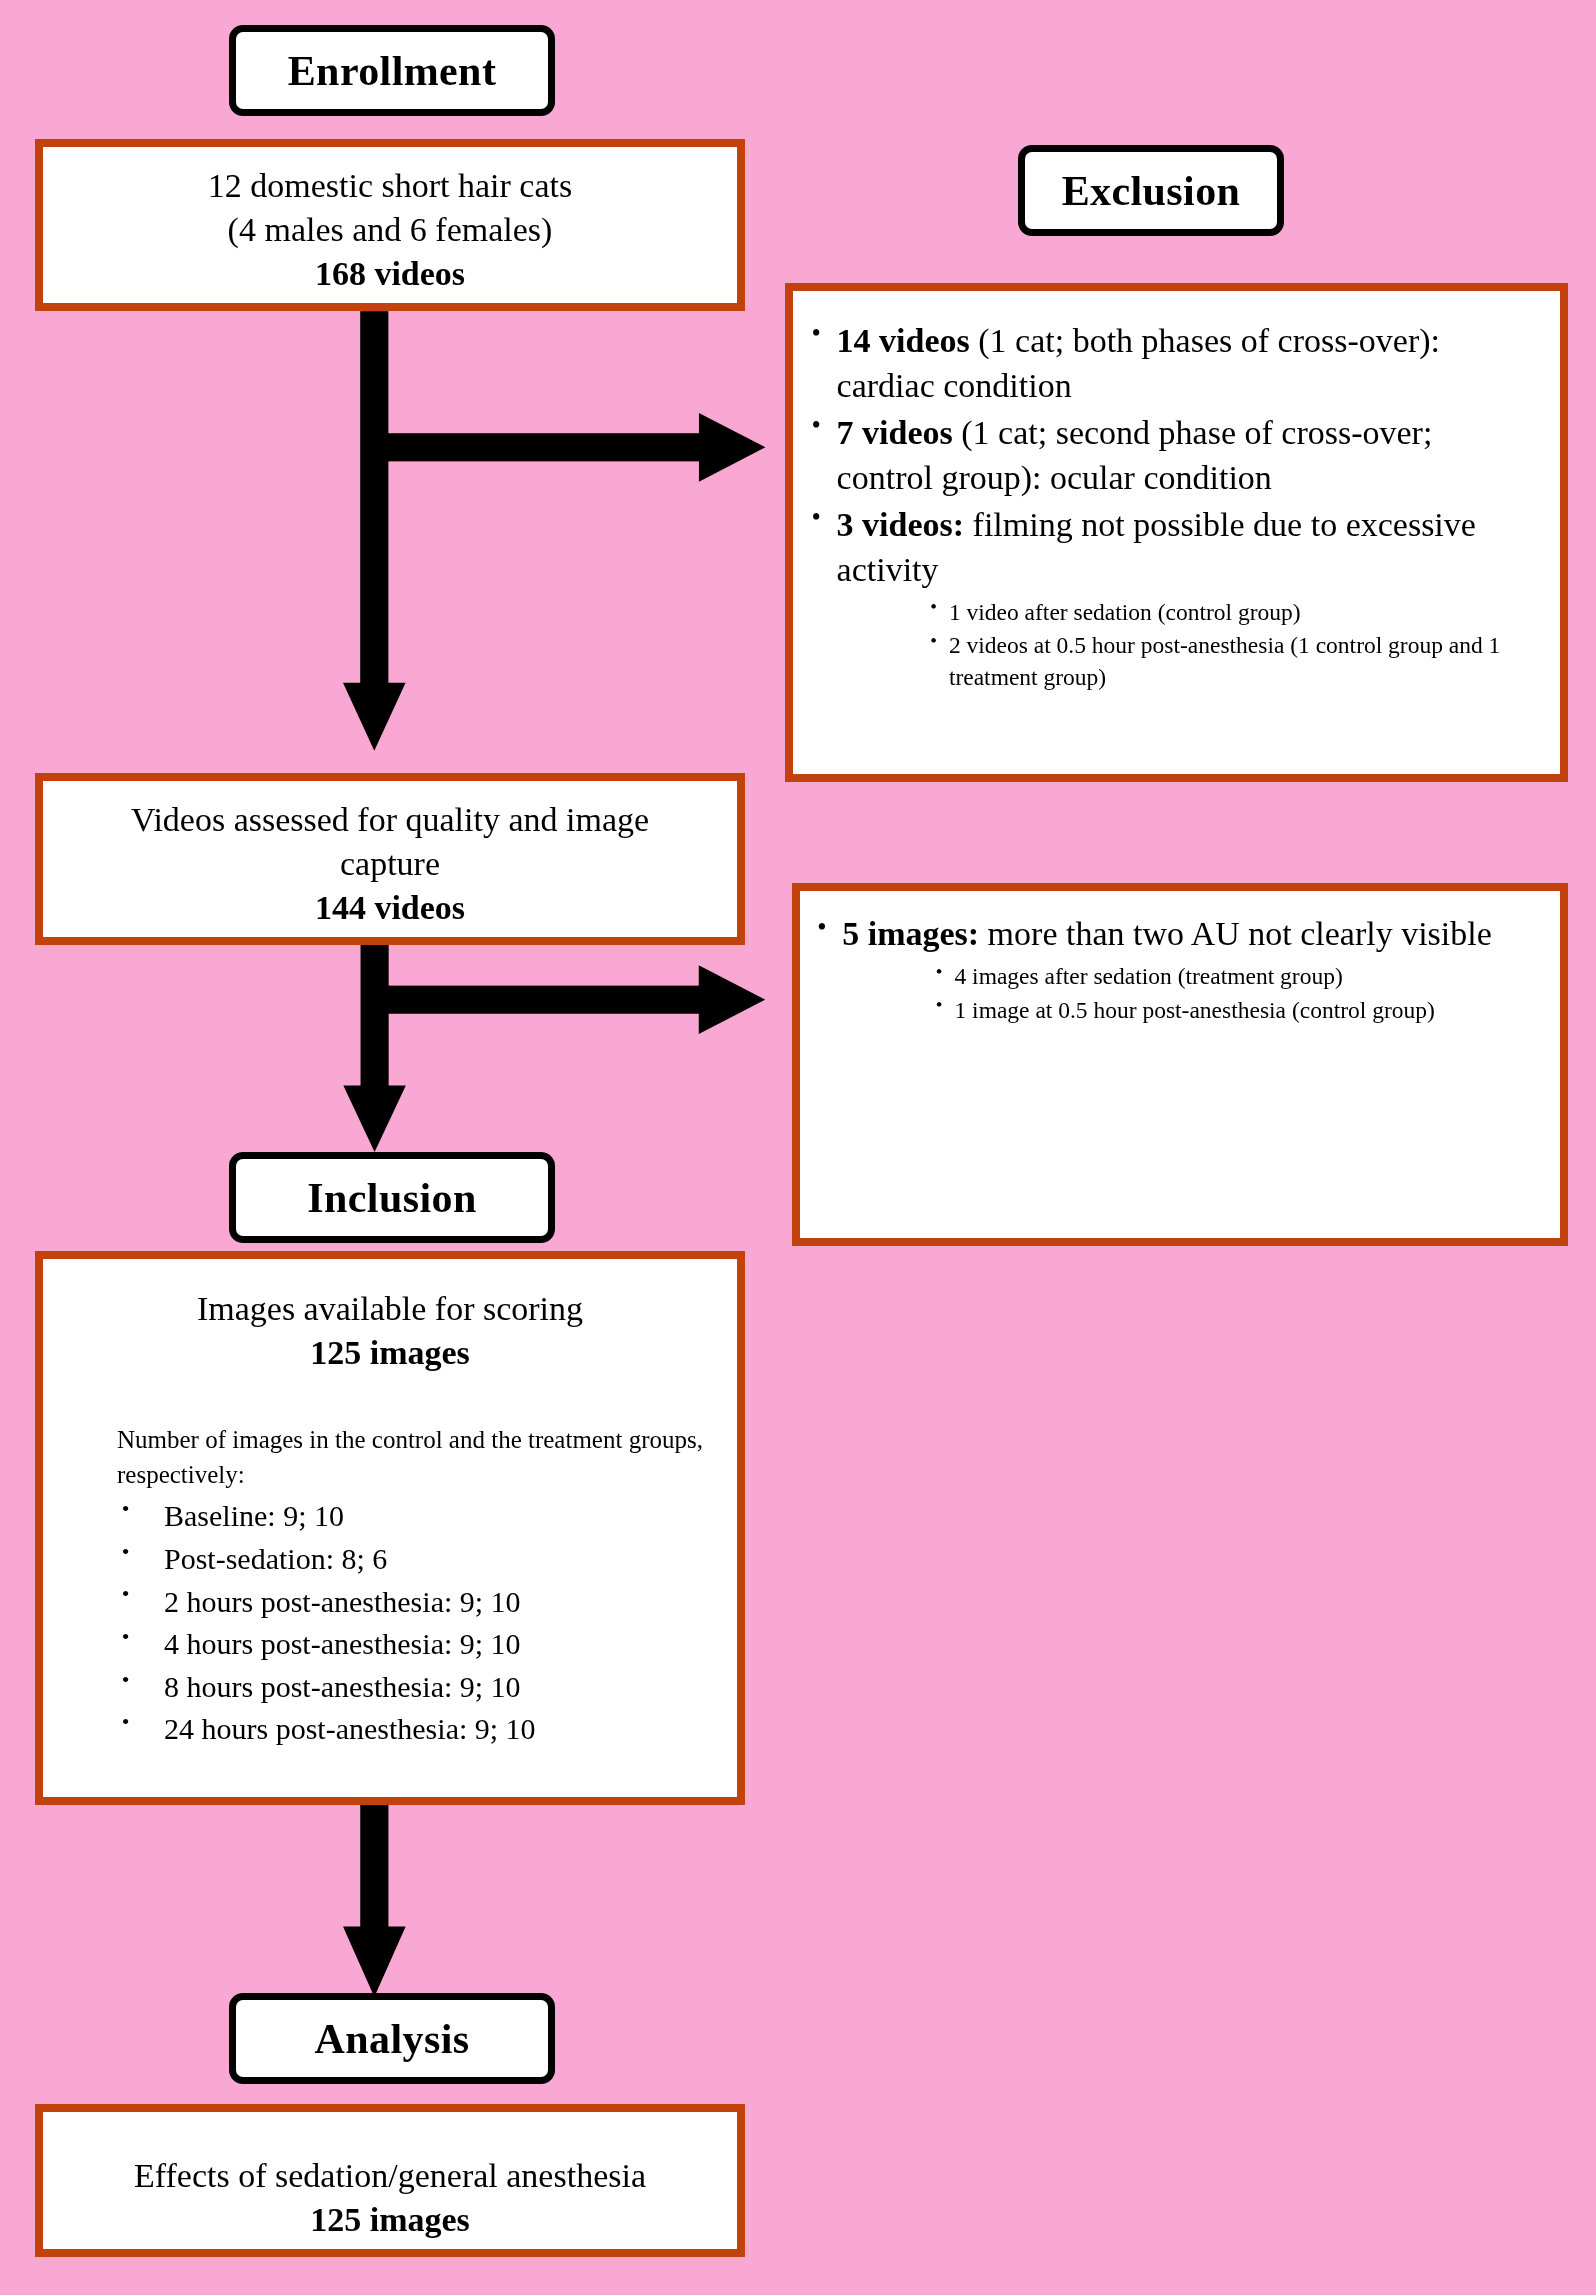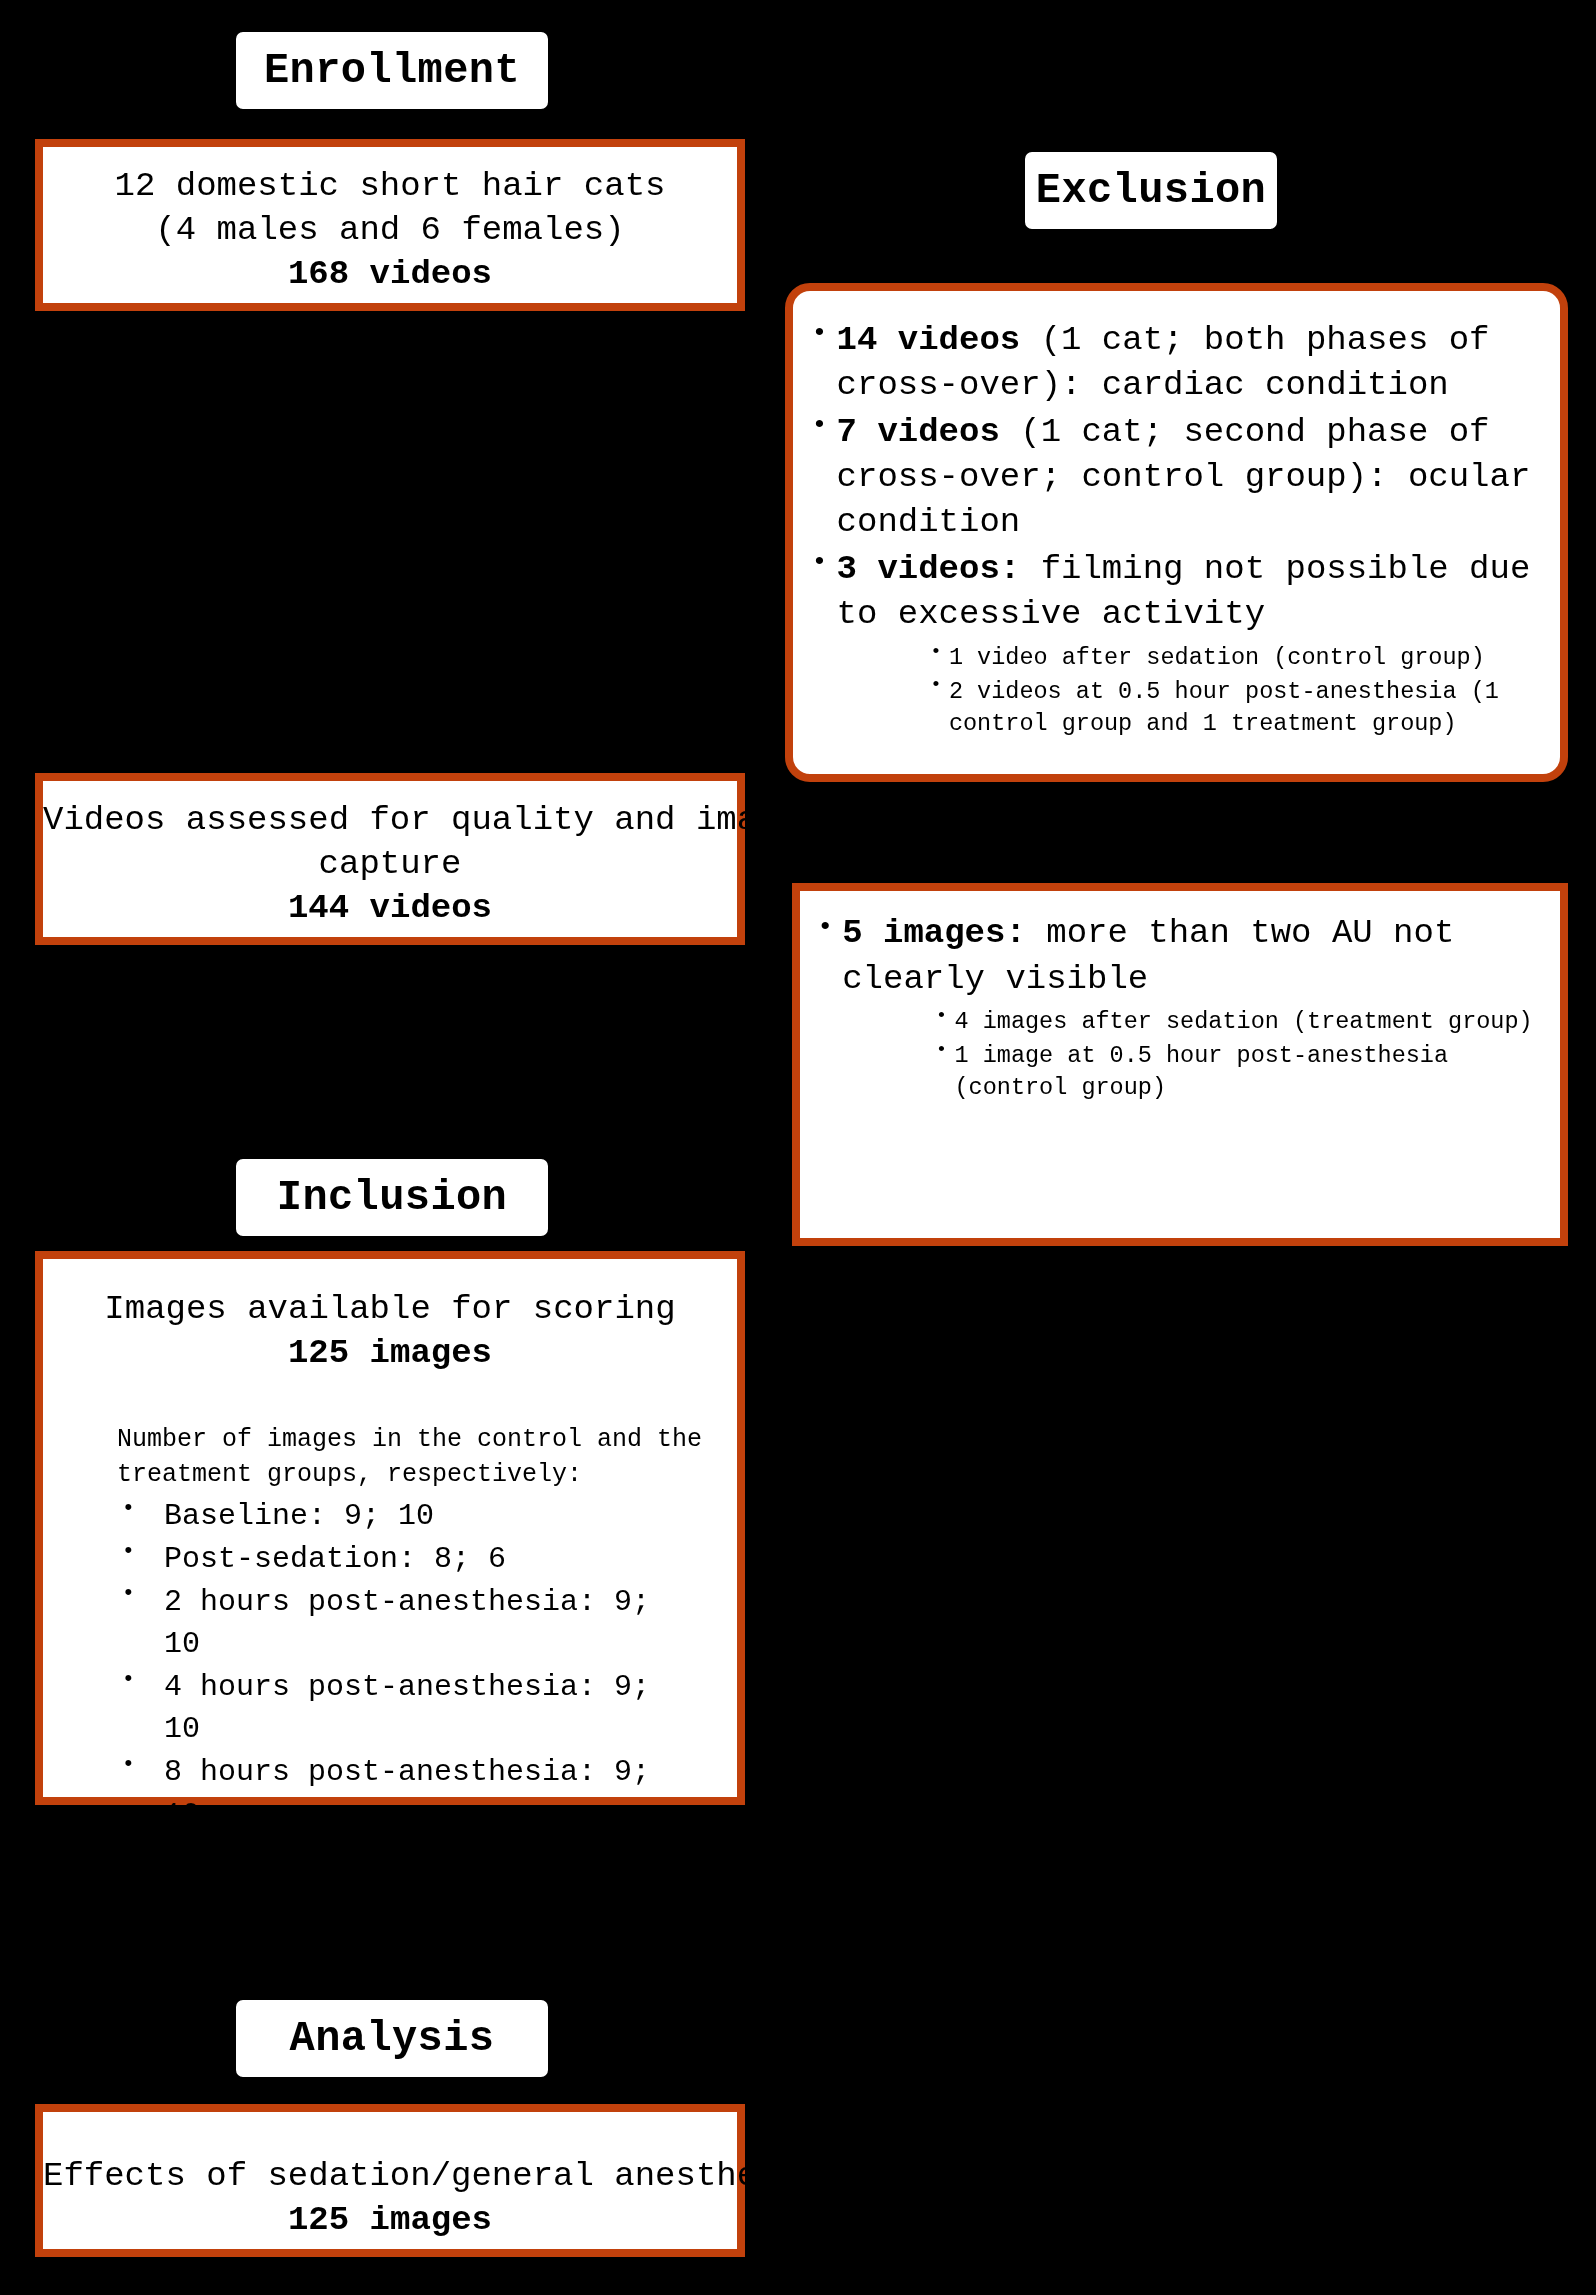--- a/index.html
+++ b/index.html
@@ -8,23 +8,22 @@
     background: #ffffff;
   }
   body {
     font-family: "Liberation Serif", "DejaVu Serif", serif;
     color: #000000;
   }
   #canvas {
     position: relative;
     width: 1596px;
     height: 2295px;
-    background: #000000;
+    background: #f9a8d4;
     overflow: hidden;
-    font-family: Liberation Mono, monospace;
   }
 
   
   .stage-label {
     position: absolute;
     box-sizing: border-box;
     border: 7px solid #000;
     border-radius: 14px;
     background: #fff;
     display: flex;
@@ -152,21 +151,21 @@
       <rect x="48" y="156" width="420" height="36" fill="#000"></rect>
 
       <polygon points="455,130 455,218 540,174" fill="#000"></polygon>
     </svg>
   </div>
 
   <div class="stage-label" style="left:1018px; top:145px; width:266px; height:91px;">
     <span>Exclusion</span>
   </div>
 
-  <div class="content-box" style="left:785px; top:283px; width:783px; height:499px;border-radius:25px;">
+  <div class="content-box" style="left:785px; top:283px; width:783px; height:499px;">
     <ul class="bullets" style="margin:26.6px 23.5px 0 17px;">
 
       <li>
         <span class="lead">14 videos</span><span> (1 cat; both phases of cross-over): cardiac condition</span>
       </li>
 
       <li>
         <span class="lead">7 videos</span><span> (1 cat; second phase of cross-over; control group): ocular condition</span>
       </li>
 

